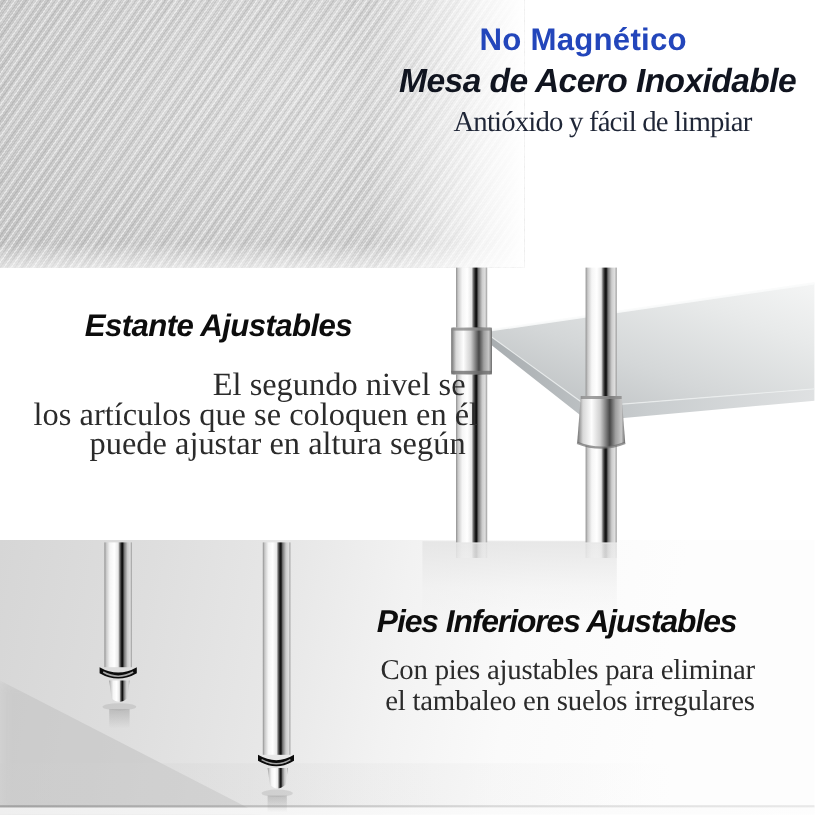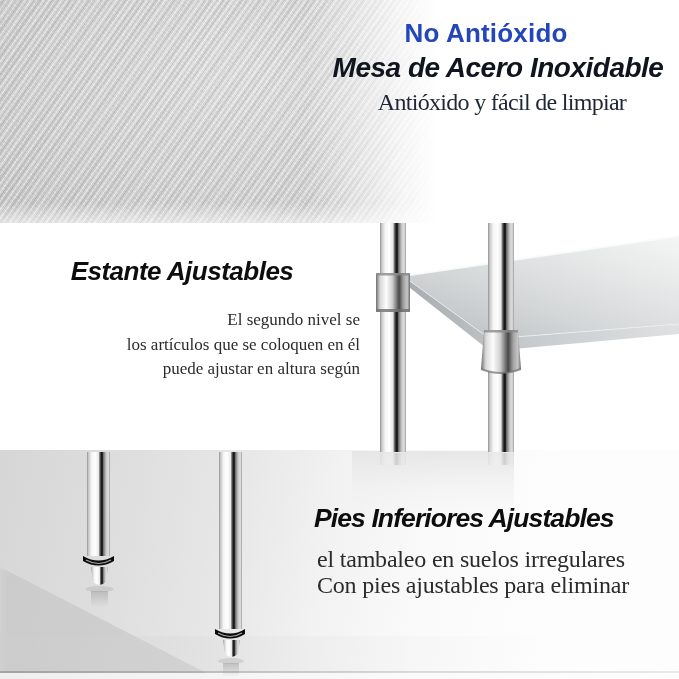--- a/index.html
+++ b/index.html
@@ -43,31 +43,31 @@
     position:absolute;left:0;top:671px;width:679px;height:2px;
     background:linear-gradient(to right, rgba(140,140,140,.65), rgba(170,170,170,.40) 60%, rgba(185,185,185,.30));
   }
   .floor-below{
     position:absolute;left:0;top:673px;width:679px;height:6px;
     background:linear-gradient(to right,#efefef,#fafafa 60%,#fdfdfd);
   }
   
   .scene{position:absolute;left:0;top:0;width:679px;height:679px;}
   
-  .t{position:absolute;margin:0;white-space:nowrap;}
+  .t{position:absolute;margin:0;white-space:nowrap;text-align:right;}
   .badge{left:300px;top:18px;width:372px;text-align:center;
     font-size:26px;font-weight:bold;letter-spacing:.2px;color:#2346bb;}
   .title{left:308px;top:52px;width:380px;text-align:center;
     font-size:28px;font-weight:bold;font-style:italic;letter-spacing:-.5px;color:#10141f;}
   .subtitle{left:312px;top:89px;width:380px;text-align:center;
     font-family:"Liberation Serif",serif;font-size:24px;letter-spacing:-.7px;color:#1f2637;}
   .mid-heading{left:0;top:256px;width:364px;text-align:center;
     font-size:26px;font-weight:bold;font-style:italic;letter-spacing:-.5px;color:#0d0d0d;}
   .mid-body{left:0;top:308px;width:360px;text-align:right;
-    font-family:"Liberation Serif",serif;font-size:17px;line-height:24.6px;color:#2b2b2b;}
+    font-family:"Liberation Serif",serif;font-size:27px;line-height:24.6px;color:#2b2b2b;padding-left:28px;}
   .bottom-heading{left:314px;top:503px;
     font-size:26.5px;font-weight:bold;font-style:italic;letter-spacing:-.9px;color:#0d0d0d;}
   .bottom-body{left:317px;top:547px;
     font-family:"Liberation Serif",serif;font-size:24px;line-height:25.5px;letter-spacing:-.2px;color:#2b2b2b;}
 </style>
 </head>
 <body>
 
 <div class="canvas">
 
@@ -154,30 +154,30 @@
 
       <rect x="219" y="452" width="23" height="177" fill="url(#chrome)"></rect>
       <ellipse cx="231" cy="661" rx="13" ry="3" fill="#777" opacity=".18"></ellipse>
       <path d="M215,629 Q230.5,638 245,629 L245,634 Q230.5,643 215,634 Z" fill="#0b0b0b"></path>
       <path d="M218,633 Q230.5,640 242,633" stroke="#c0c0c0" stroke-width="1.2" fill="none" opacity=".85"></path>
       <path d="M223,640 L240,640 L238,654 Q231,660 225,654 Z" fill="url(#chrome)"></path>
       <rect x="223" y="663" width="16" height="14" fill="url(#refl)"></rect>
     </g>
   </svg>
 
-  <p class="t badge">No Antióxido</p>
+  <p class="t badge">No Magnético</p>
   <p class="t title">Mesa de Acero Inoxidable</p>
   <p class="t subtitle">Antióxido y fácil de limpiar</p>
 
   <p class="t mid-heading">Estante Ajustables</p>
   <div class="t mid-body">
     <div>El segundo nivel se</div>
     <div>los artículos que se coloquen en él</div>
     <div>puede ajustar en altura según</div>
   </div>
 
   <p class="t bottom-heading">Pies Inferiores Ajustables</p>
   <div class="t bottom-body">
+    <div>Con pies ajustables para eliminar</div>
     <div>el tambaleo en suelos irregulares</div>
-    <div>Con pies ajustables para eliminar</div>
   </div>
 
 </div>
 
 </body></html>

